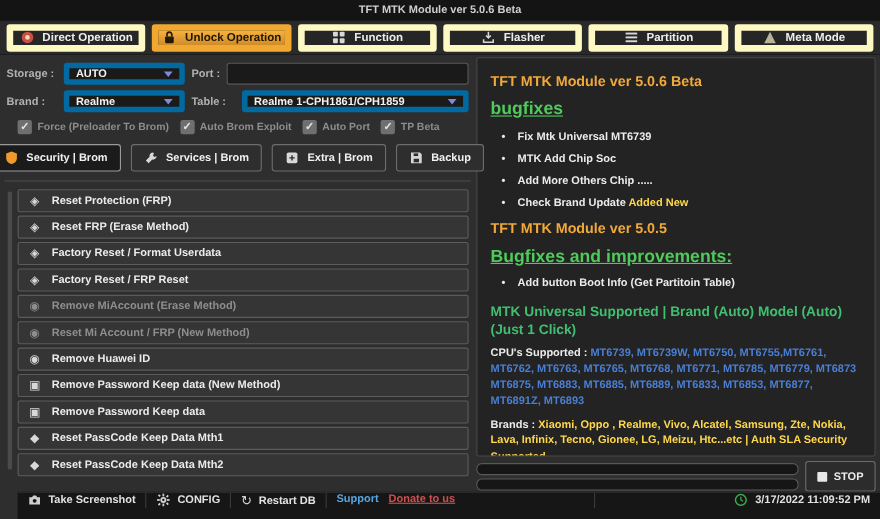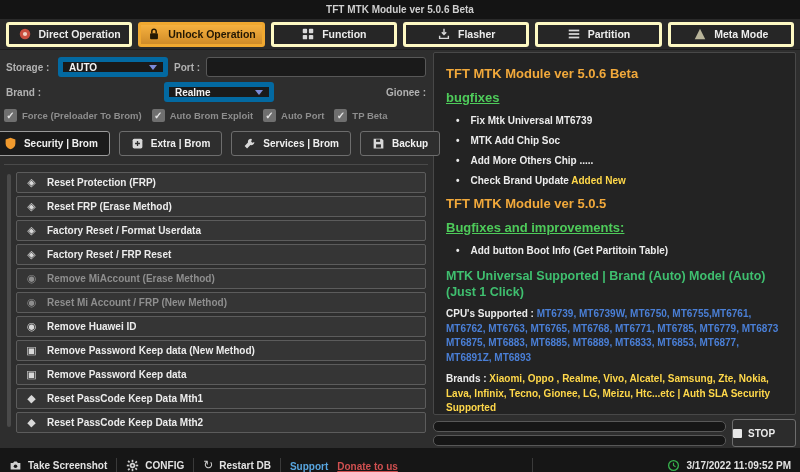--- a/index.html
+++ b/index.html
@@ -16,21 +16,21 @@
     height:19px; background:#141414; display:flex; align-items:center; justify-content:center;
     color:#cfcfcf; font-size:10px;
   }
   
   .tabbar {
     height:31px; display:flex; gap:6px; padding:3px 6px; align-items:center;
     background:#2a2a2a; border-bottom:1px solid #1d1d1d;
   }
   .tab {
     flex:1; height:25px; display:flex; align-items:center; justify-content:center; gap:7px;
-    background:#262626; border:3px solid #fef9c3; border-radius:3px;
+    background:#262626; border:6px solid #fef9c3; border-radius:3px;
     color:#ececec; font-size:10.5px; cursor:pointer; white-space:nowrap;
   }
   .tab.active {
     background:linear-gradient(#f6b13f,#cf8b28);
     color:#221703; border-color:#f0a830;
   }
   .tab svg { width:14px; height:14px; flex:0 0 auto; }
   
   .main { position:absolute; top:50px; left:0; right:0; bottom:25px; display:flex; padding:2px 4px 0 4px; gap:5px; }
   .left { width:424px; position:relative; }
@@ -45,21 +45,21 @@
     color:#f2f2f2; font-size:10px; cursor:pointer; overflow:hidden; white-space:nowrap;
   }
   .sel-storage { width:110px; }
   .sel-brand { width:110px; }
   .sel-grow { flex:1; min-width:0; }
   .chev { width:0; height:0; border-left:4px solid transparent; border-right:4px solid transparent; border-top:5px solid #7d8bd8; margin-left:6px; flex:0 0 auto; }
   .textin {
     flex:1; height:20px; background:#1a1a1a; border:1px solid #585858; border-radius:3px;
     color:#f2f2f2; font-size:10px; font-family:"Liberation Sans", sans-serif; padding:0 6px; outline:none;
   }
-  .checks { display:flex; gap:10px; margin:7px 2px 0 0; align-items:center; }
+  .checks { display:flex; gap:10px; margin:7px 2px 0 12px; align-items:center; }
   .check { display:flex; align-items:center; gap:5px; color:#8d8d8d; font-size:9.5px; cursor:pointer; white-space:nowrap; }
   .box {
     width:13px; height:13px; background:#6f6f6f; border-radius:2px;
     color:#e4e4e4; font-size:10px; line-height:13px; text-align:center; flex:0 0 auto;
   }
   .check.checked .box::before { content:"\2713"; }
   
   .subtabs { display:flex; justify-content:center; gap:9px; margin:9px 0 8px 0;text-align:center; }
   .subtab {
     display:flex; align-items:center; gap:7px; height:25px; padding:0 11px;
@@ -83,46 +83,46 @@
   .ic-user  .op-icon::before { content:"\25C9"; }
   .ic-lock  .op-icon::before { content:"\25A3"; }
   .ic-key   .op-icon::before { content:"\25C6"; }
   
   .log {
     flex:1; background:#232323; border:1px solid #484848; border-radius:2px;
     padding:4px 12px 4px 12px; overflow:hidden; line-height:1.3;
   }
   .log-line { margin:5px 0; font-size:10px; }
   .log-line.h1 { font-size:13px; margin:9px 0 6px 0; }
-  .log-line.sub { font-size:13px; margin:7px 0; }
+  .log-line.sub { font-size:16px; margin:7px 0; }
   .log-line.h2 { font-size:12.5px; margin:11px 0 7px 0; }
   .log-line.bullet { padding-left:10px; margin:7px 0; }
   .log-line.para { margin:7px 0; line-height:1.45; }
   .blt { color:#ececec; margin-right:11px; }
   .c-white { color:#ececec; }
   .c-orange { color:#f2a93b; }
   .c-green { color:#3fbf6f; }
   .c-green-underline { color:#4ecb5a; text-decoration:underline; }
   .c-yellow { color:#ffd84a; }
   .c-blue { color:#4a7fd6;margin-top:16px; }
   
   .bottombar { height:28px; margin-top:4px; display:flex; gap:6px; align-items:stretch; }
   .pcol { flex:1; display:flex; flex-direction:column; gap:3px; justify-content:center; min-width:0; }
   .pbar { height:11px; background:#161616; border:1px solid #585858; border-radius:5px; }
   .stopbtn {
     width:64px; background:#2c2c2c; border:1px solid #6d6d6d; border-radius:3px;
-    color:#ececec; display:flex; align-items:center; justify-content:flex-start; gap:6px;
+    color:#ececec; display:flex; align-items:center; justify-content:center; gap:6px;
     font-size:10px; cursor:pointer;
   }
   .stopsq { width:9px; height:9px; background:#e8e8e8; border-radius:1px; }
   
   .statusbar {
-    position:absolute; left:0; right:0; bottom:0; height:25px;
+    position:absolute; left:16px; right:0; bottom:0; height:25px;
     background:#161616; border-top:1px solid #2e2e2e;
-    display:flex; align-items:flex-end; padding:0 9px; gap:9px;
+    display:flex; align-items:flex-start; padding:0 9px; gap:9px;
     font-size:10px; color:#e2e2e2; white-space:nowrap;
   }
   .sbitem { display:flex; align-items:center; gap:6px; cursor:pointer; }
   .sbstatic { display:flex; align-items:center; gap:6px; }
   .sep { width:1px; height:14px; background:#3a3a3a; }
   .link-blue { color:#58a6e0; }
   .link-red { color:#d05050; text-decoration:underline; }
   .sb-ic { width:13px; height:13px; flex:0 0 auto; }
   .refresh-glyph { color:#cfcfcf; font-size:12px; font-weight:normal; }
   .spacer { flex:1; }
@@ -194,21 +194,25 @@
       <span class="clabel">Port :</span>
       <input class="textin" value="" style="">
     </div>
 
     <div class="crow">
       <span class="clabel w46">Brand :</span>
       <div class="select sel-brand">
         <span>Realme</span>
         <span class="chev"></span>
       </div>
-      <span class="clabel w40">Gionee :</span>
+      <span class="clabel w40">Table :</span>
+      <div class="select sel-grow">
+        <span>Realme 1-CPH1861/CPH1859</span>
+        <span class="chev"></span>
+      </div>
     </div>
 
     <div class="checks">
 
         <label class="check checked">
           <span class="box"></span>
           <span>Force (Preloader To Brom)</span>
         </label>
 
         <label class="check checked">
@@ -228,31 +232,31 @@
       </div>
 
     <div class="subtabs">
       <div class="subtab active">
         <svg viewBox="0 0 16 16">
             <path d="M8 1l6 2v5c0 4-2.7 6.3-6 7-3.3-.7-6-3-6-7V3z" fill="#f09a2e"></path>
           </svg>
         <span>Security | Brom</span>
       </div>
       <div class="subtab">
+        <svg viewBox="0 0 16 16" fill="#d8d8d8">
+            <path d="M10 2a4 4 0 0 0-3.9 4.9L2 11l3 3 4.1-4.1A4 4 0 0 0 14 6l-2.5 1L10 5.5 11 3z"></path>
+          </svg>
+        <span>Services | Brom</span>
+      </div>
+      <div class="subtab">
         <svg viewBox="0 0 16 16">
             <rect x="2" y="2" width="12" height="12" rx="2" fill="#d8d8d8"></rect>
             <path d="M8 5v6M5 8h6" stroke="#2e2e2e" stroke-width="1.6"></path>
           </svg>
         <span>Extra | Brom</span>
-      </div>
-      <div class="subtab">
-        <svg viewBox="0 0 16 16" fill="#d8d8d8">
-            <path d="M10 2a4 4 0 0 0-3.9 4.9L2 11l3 3 4.1-4.1A4 4 0 0 0 14 6l-2.5 1L10 5.5 11 3z"></path>
-          </svg>
-        <span>Services | Brom</span>
       </div>
       <div class="subtab">
         <svg viewBox="0 0 16 16">
             <path d="M2 2h10l2 2v10H2z" fill="#d8d8d8"></path>
             <rect x="5" y="9" width="6" height="4" fill="#2e2e2e"></rect>
             <rect x="5" y="3" width="5" height="3" fill="#2e2e2e"></rect>
           </svg>
         <span>Backup</span>
       </div>
     </div>

